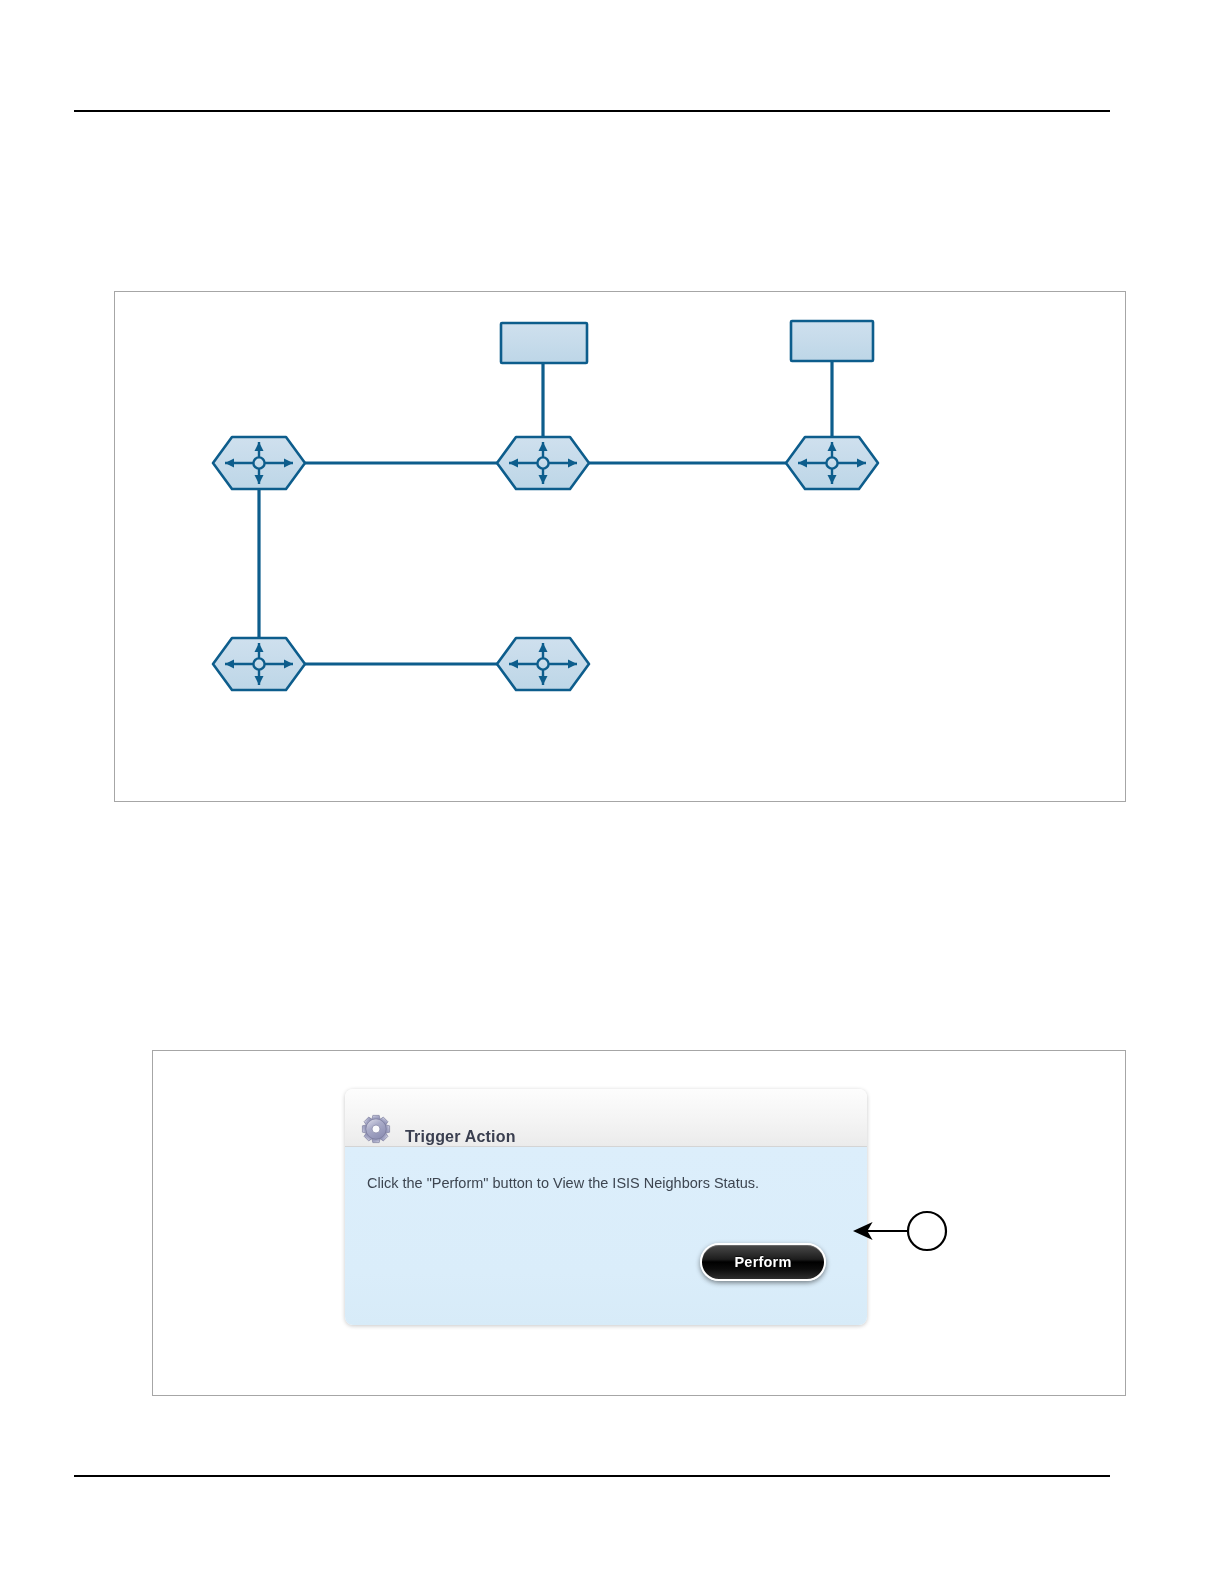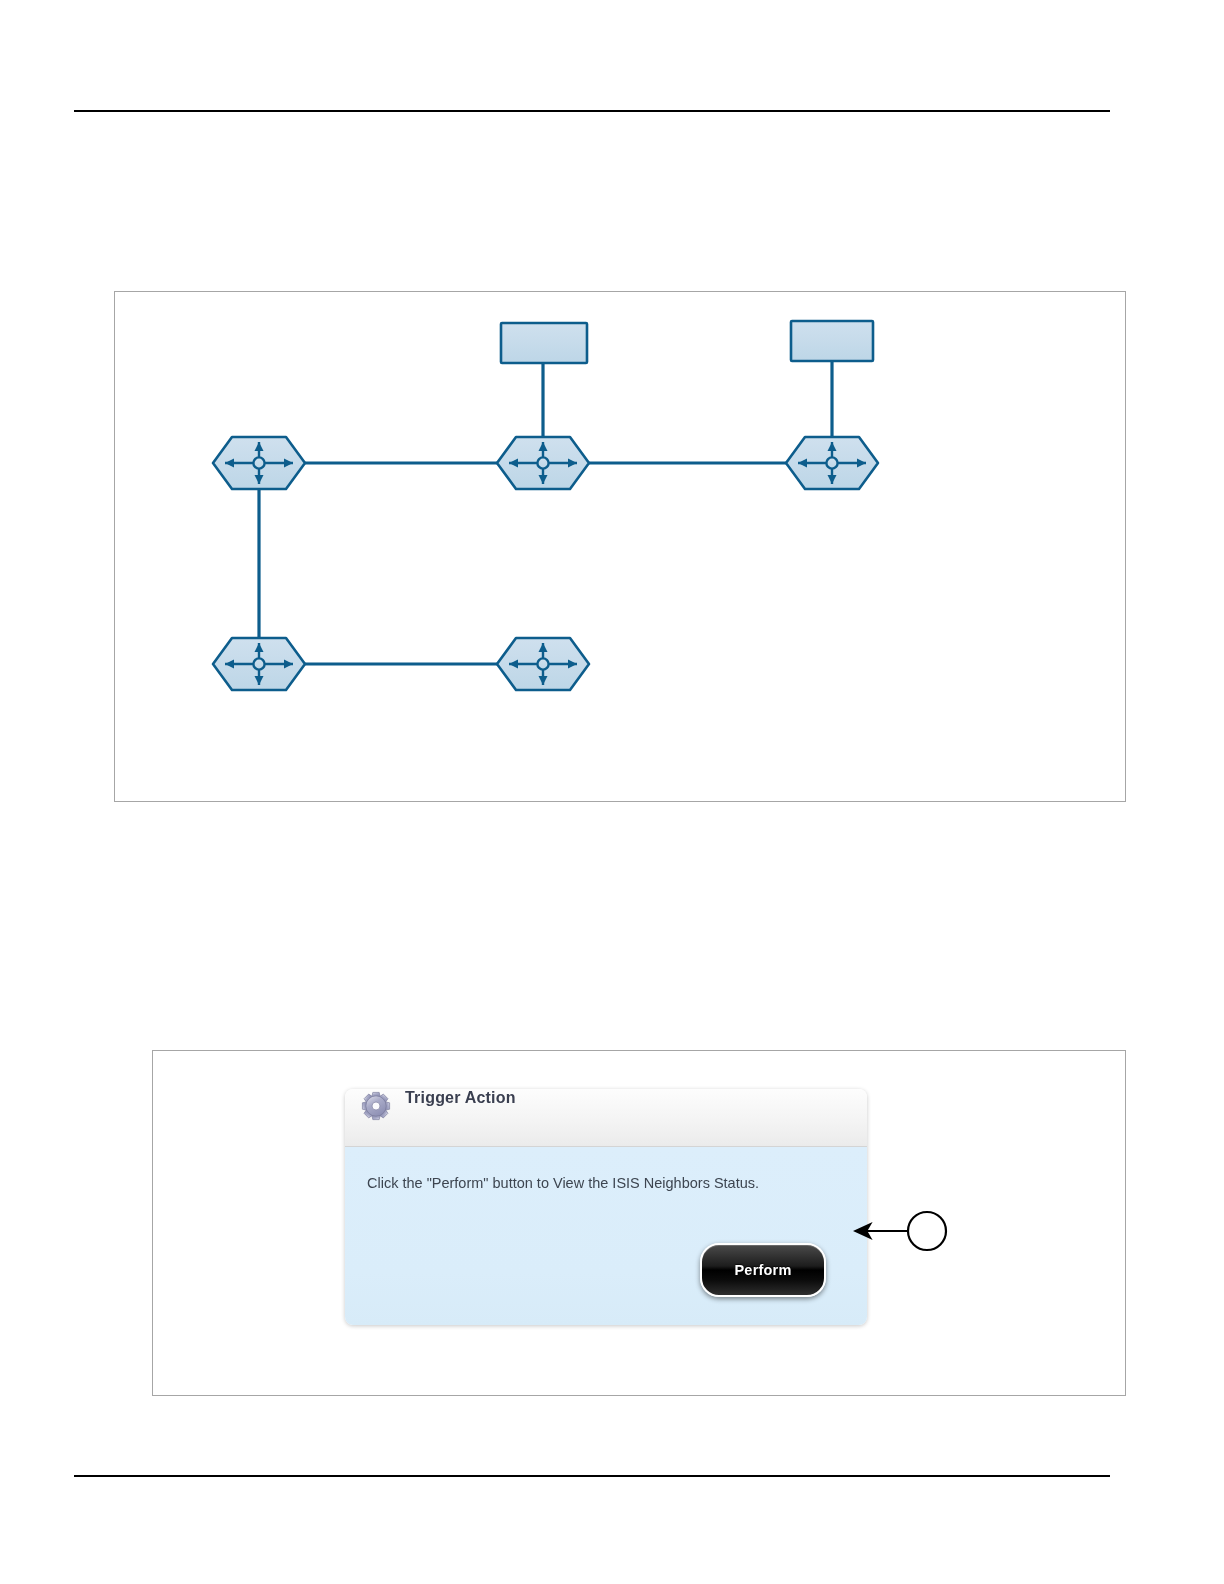--- a/index.html
+++ b/index.html
@@ -67,21 +67,21 @@
     box-shadow: 0 1px 4px rgba(0,0,0,0.22);
     overflow: hidden;
     background: #ffffff;
   }
   #dialog-header {
     position: relative;
     height: 58px;
     background: linear-gradient(to bottom, #fdfdfd 0%, #f4f4f4 55%, #ebebeb 100%);
     border-bottom: 1px solid #d4d4d4;
     display: flex;
-    align-items: flex-start;
+    align-items: flex-end;
     padding-left: 14px;
     box-sizing: border-box;
   }
   #gear-icon {
     width: 34px;
     height: 34px;
     flex: 0 0 34px;
     margin-right: 12px;
   }
   #dialog-title {
@@ -100,21 +100,21 @@
   #dialog-instruction {
     font-size: 14.5px;
     color: #3d4550;
     line-height: 1.4;
   }
   #perform-button {
     position: absolute;
     left: 355px;
     top: 96px;
     width: 126px;
-    height: 54px;
+    height: 38px;
     border-radius: 19px;
     border: 2px solid #ffffff;
     background: linear-gradient(to bottom, #4a4a4a 0%, #1d1d1d 42%, #000000 50%, #0b0b0b 70%, #2e2e2e 100%);
     box-shadow: 0 2px 5px rgba(0,0,0,0.45), inset 0 1px 0 rgba(255,255,255,0.18);
     display: flex;
     align-items: center;
     justify-content: center;
     cursor: pointer;
     box-sizing: border-box;
   }

